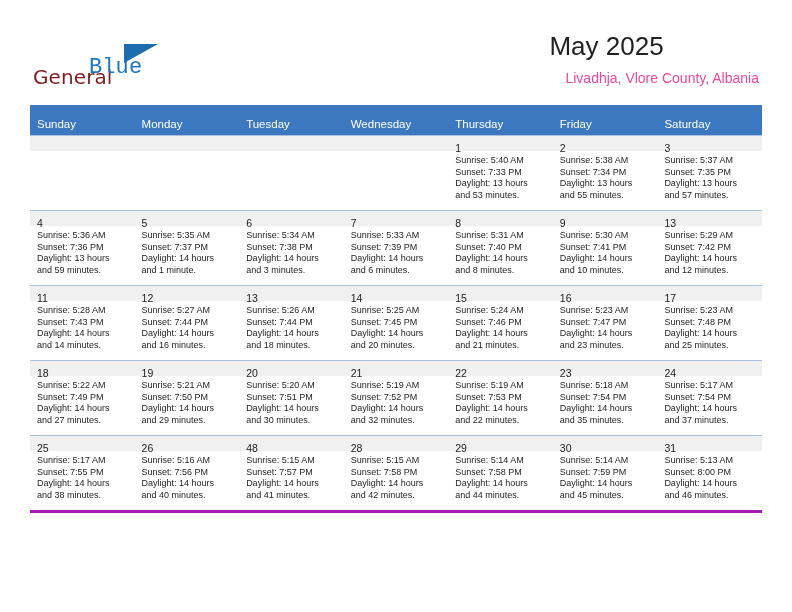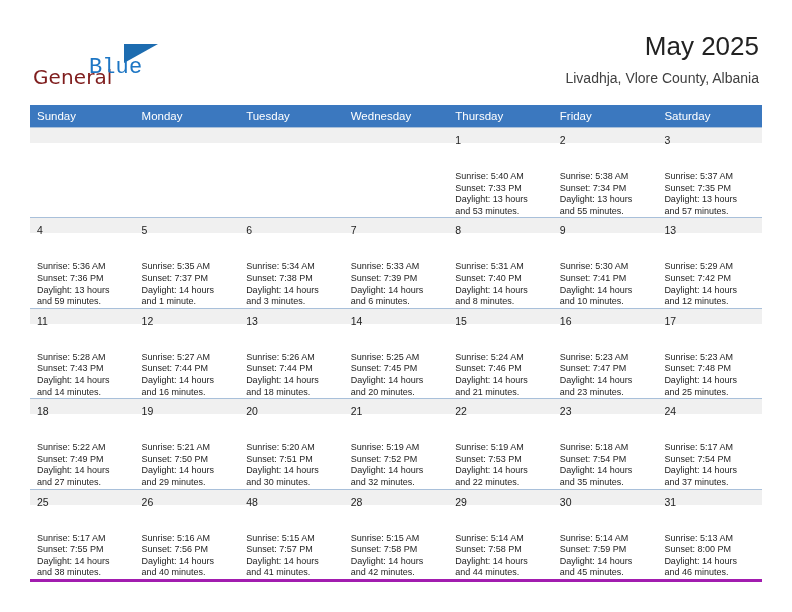--- a/index.html
+++ b/index.html
@@ -62,52 +62,53 @@
     width: 0;
     height: 0;
     border-left: 34px solid #1d6cb0;
     border-bottom: 19px solid transparent;
   }
 
   .title-block {
     position: absolute;
     right: 33px;
     top: 30px;
-    text-align: right;
+    text-align: left;
   }
   .month-title {
     font-size: 26px;
     color: #222222;
     line-height: 32px;
     white-space: nowrap;
   }
   .location-title {
     font-size: 14px;
-    color: #404040;
+    color: #ec4899;
     line-height: 22px;
     margin-top: 5px;
     white-space: nowrap;
+    margin-left: 16px;
   }
 
   
   .calendar {
     position: absolute;
     left: 30px;
     top: 105px;
     width: 732px;
     border-collapse: collapse;
     table-layout: fixed;
   }
   .calendar th {
     background: #3b78bf;
     color: #ffffff;
     font-size: 11.5px;
     font-weight: normal;
     text-align: left;
-    padding: 5px 0 5px 7px;
+    padding: 13px 0 5px 7px;
     height: 11px;
     border: none;
   }
   .calendar td {
     width: 104.57px;
     height: 74px;
     vertical-align: top;
     padding: 0;
     border: none;
     border-top: 1px solid #a9c0da;
@@ -122,21 +123,20 @@
     padding: 2px 0 1px 7px;
     box-sizing: border-box;
   }
   .daynum {
     font-size: 10.5px;
     color: #222222;
     line-height: 12px;
   }
   .cell-body {
     padding: 4px 5px 0 7px;
-    margin-top: 24px;
   }
   .cell-body div {
     font-size: 9px;
     line-height: 11.6px;
     color: #242424;
     white-space: nowrap;
   }
   td.empty .daynum-bar {
     background: #f0f0f0;
   }

